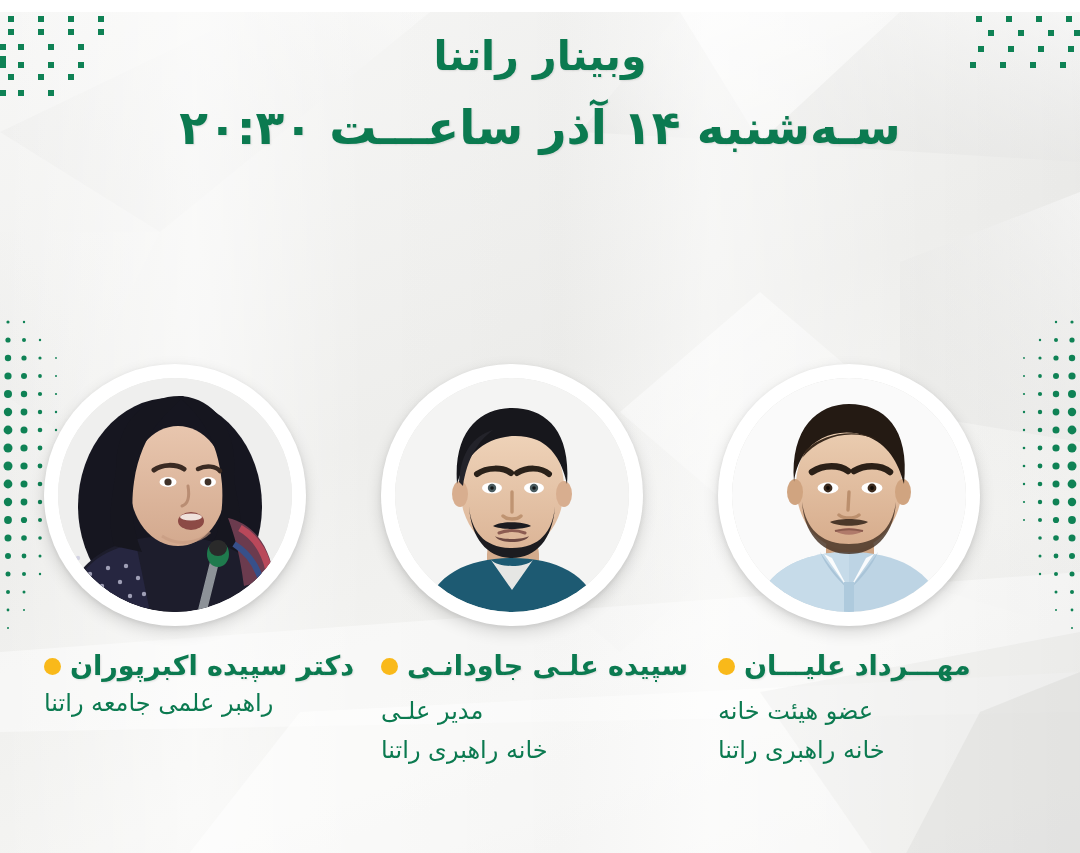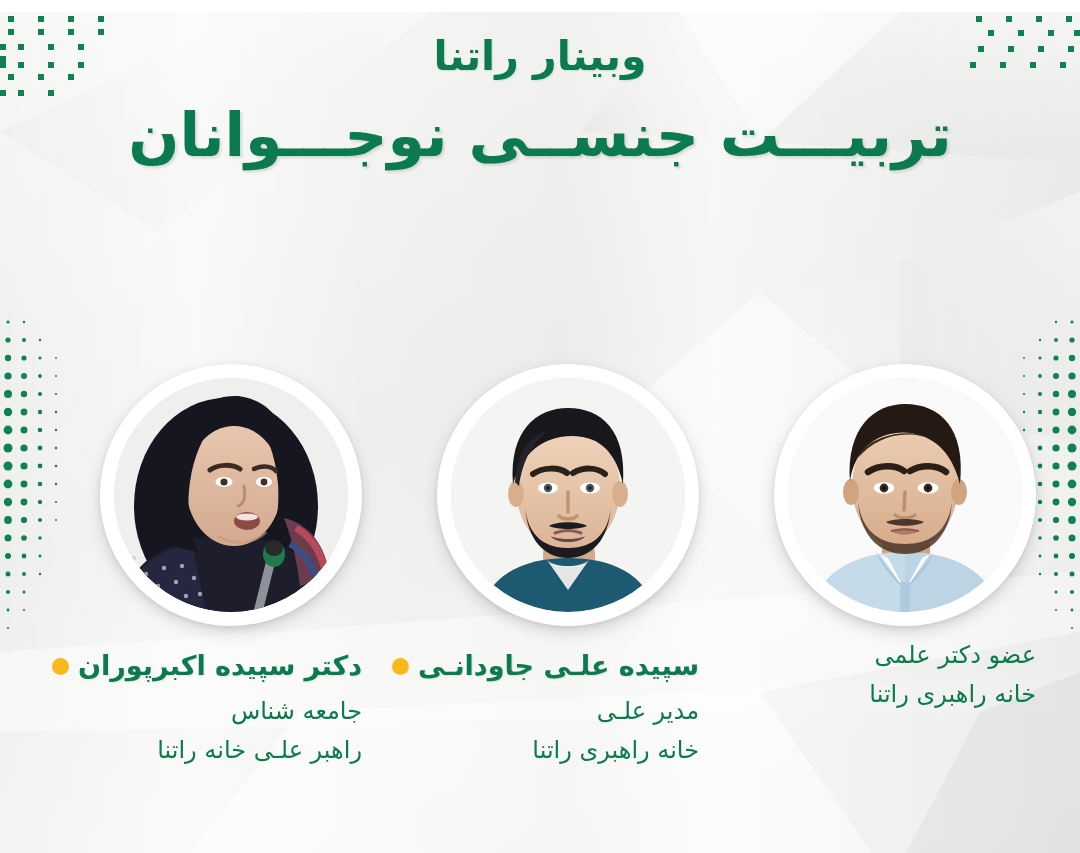--- a/index.html
+++ b/index.html
@@ -110,21 +110,21 @@
     display: flex;
     flex-direction: row-reverse;
     justify-content: space-between;
     align-items: flex-start;
     z-index: 6;
   }
   .speaker {
     width: 318px;
     display: flex;
     flex-direction: column;
-    align-items: flex-start;
+    align-items: flex-end;
   }
   .avatar-wrap {
     width: 262px;
     height: 262px;
     border-radius: 50%;
     background: #ffffff;
     padding: 0;
     box-shadow:
       0 6px 16px rgba(0,0,0,0.14),
       0 2px 5px rgba(0,0,0,0.08);
@@ -412,21 +412,21 @@
           <circle cx="46" cy="280" r="1.5"></circle>
         <circle cx="62" cy="298" r="1.4"></circle>
           <circle cx="46" cy="298" r="1.0"></circle>
         <circle cx="62" cy="316" r="1.0"></circle>
       </g>
     </svg>
   </div>
 
   <div class="header">
     <div class="kicker">وبینار راتنا</div>
-    <div class="title">تربیـــت جنســی نوجـــوانان</div>
+    <div class="datetime">سـه‌شنبه ۱۴ آذر ساعـــت ۲۰:۳۰</div>
   </div>
 
   <div class="speakers">
 
     <div class="speaker">
       <div class="avatar-wrap">
         <div class="avatar-inner">
           <svg viewBox="0 0 234 234" xmlns="http://www.w3.org/2000/svg">
             <defs>
               <clipPath id="c1">
@@ -488,22 +488,21 @@
               <ellipse cx="160" cy="176" rx="11" ry="13" fill="#1f7a4d"></ellipse>
               <ellipse cx="160" cy="170" rx="9" ry="8" fill="#2a2a2a"></ellipse>
             </g>
           </svg>
         </div>
       </div>
       <div class="name-row">
         <span class="bullet"></span>
         <span class="sp-name">دکتر سپیده اکبرپوران</span>
       </div>
-      <div class="sp-role">جامعه شناس</div>
-      <div class="sp-org">راهبر علـی خانه راتنا</div>
+      <div class="sp-org">راهبر علمی جامعه راتنا</div>
     </div>
 
     <div class="speaker">
       <div class="avatar-wrap">
         <div class="avatar-inner">
           <svg viewBox="0 0 234 234" xmlns="http://www.w3.org/2000/svg">
             <defs>
               <clipPath id="c2">
                   <circle cx="117" cy="117" r="117"></circle>
                 </clipPath>
@@ -607,18 +606,22 @@
 
               <path d="M70 124 C72 156 90 176 117 176 C144 176 162 156 164 124 C160 152 144 166 117 166 C90 166 74 152 70 124 Z" fill="#4a3628" opacity="0.85"></path>
               <path d="M98 144 C106 140 128 140 136 144 C128 149 106 149 98 144 Z" fill="#3b2a1e" opacity="0.9"></path>
 
               <path d="M103 153 C111 149 123 149 131 153 C123 158 111 158 103 153 Z" fill="#b07a6a"></path>
               <path d="M103 153 C111 151 123 151 131 153" stroke="#8a5a4d" stroke-width="2.2" fill="none"></path>
             </g>
           </svg>
         </div>
       </div>
-      <div class="sp-role">عضو دکتر علمی</div>
+      <div class="name-row">
+        <span class="bullet"></span>
+        <span class="sp-name">مهـــرداد علیـــان</span>
+      </div>
+      <div class="sp-role">عضو هیئت خانه</div>
       <div class="sp-org">خانه راهبری راتنا</div>
     </div>
 
   </div>
 </div>
 
 </body></html>

